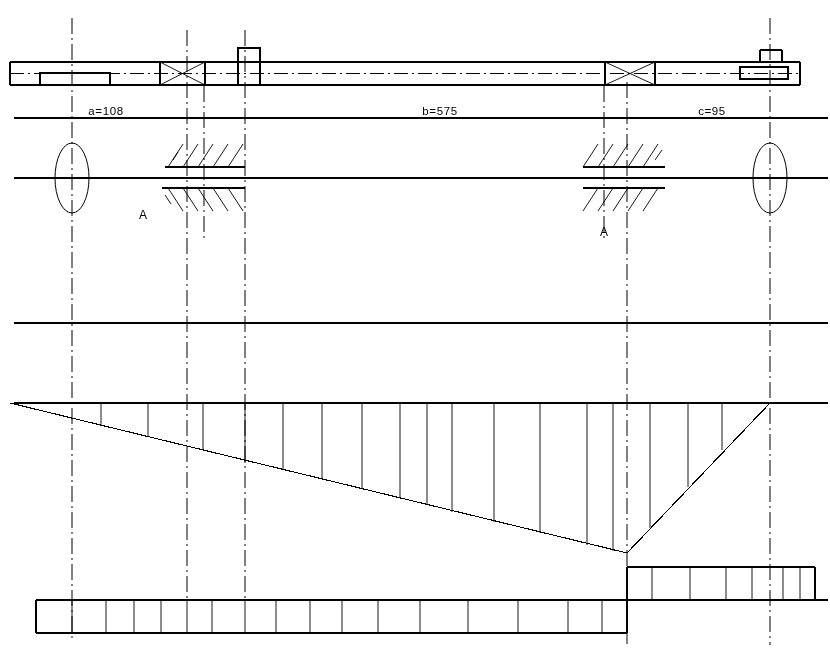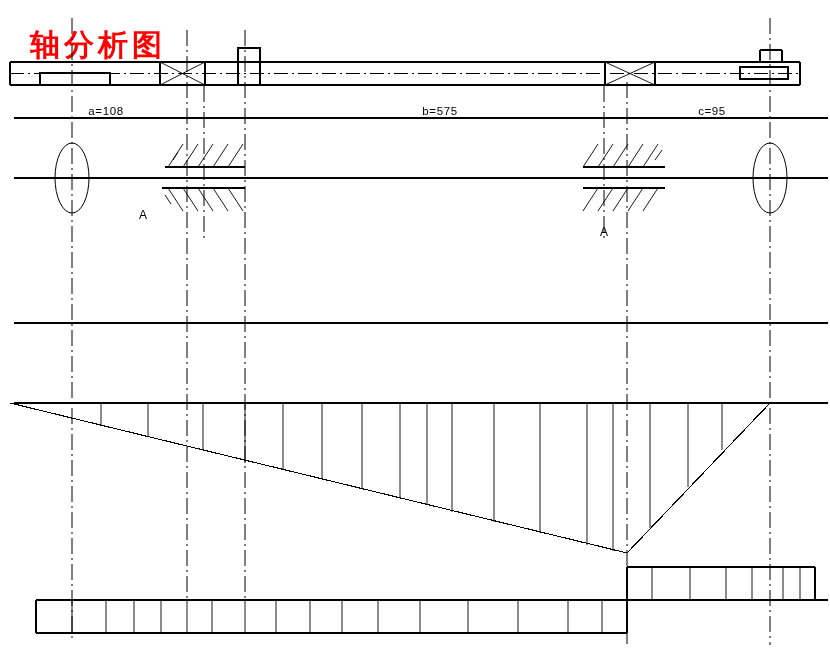--- a/index.html
+++ b/index.html
@@ -79,21 +79,20 @@
     line-height: 1;
     white-space: nowrap;
     user-select: none;
   }
 </style>
 </head>
 <body>
 
 <div id="page">
 
-  <div class="title-text">轴分析图</div>
 
   <svg class="drawing" viewBox="0 0 830 654" xmlns="http://www.w3.org/2000/svg">
 
     <g>
 
       <g>
         <line class="ln" x1="10" y1="62" x2="800" y2="62"></line>
         <line class="ln" x1="10" y1="85" x2="800" y2="85"></line>
         <line class="ln" x1="10" y1="62" x2="10" y2="85"></line>
         <line class="ln" x1="800" y1="62" x2="800" y2="85"></line>

